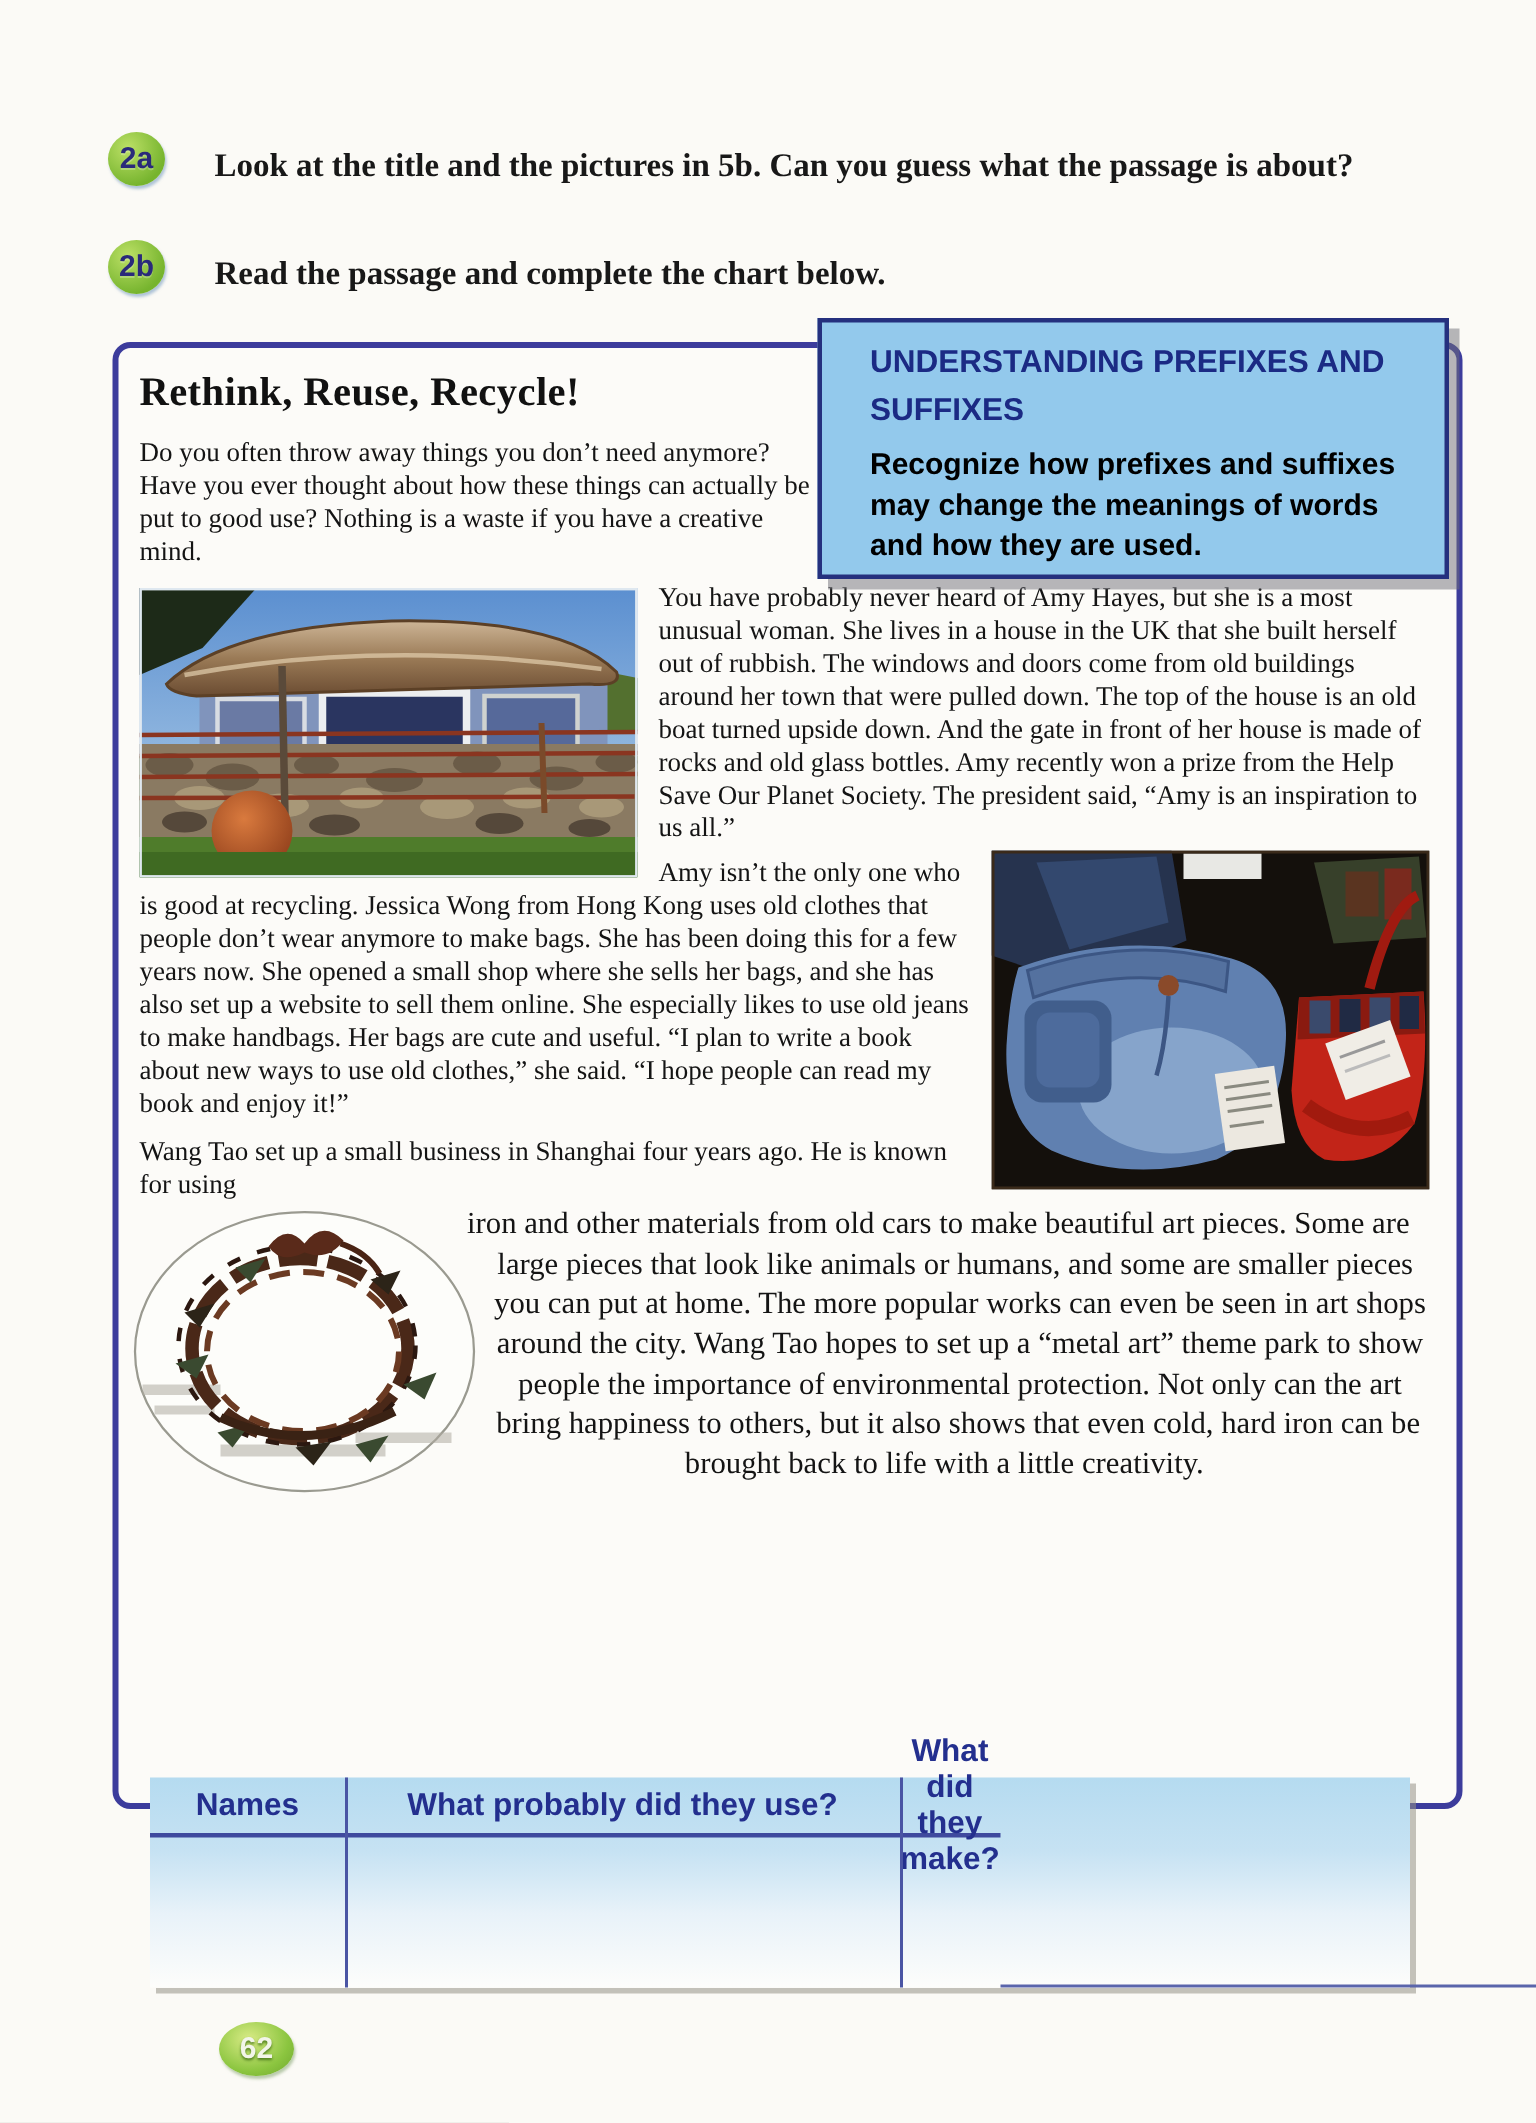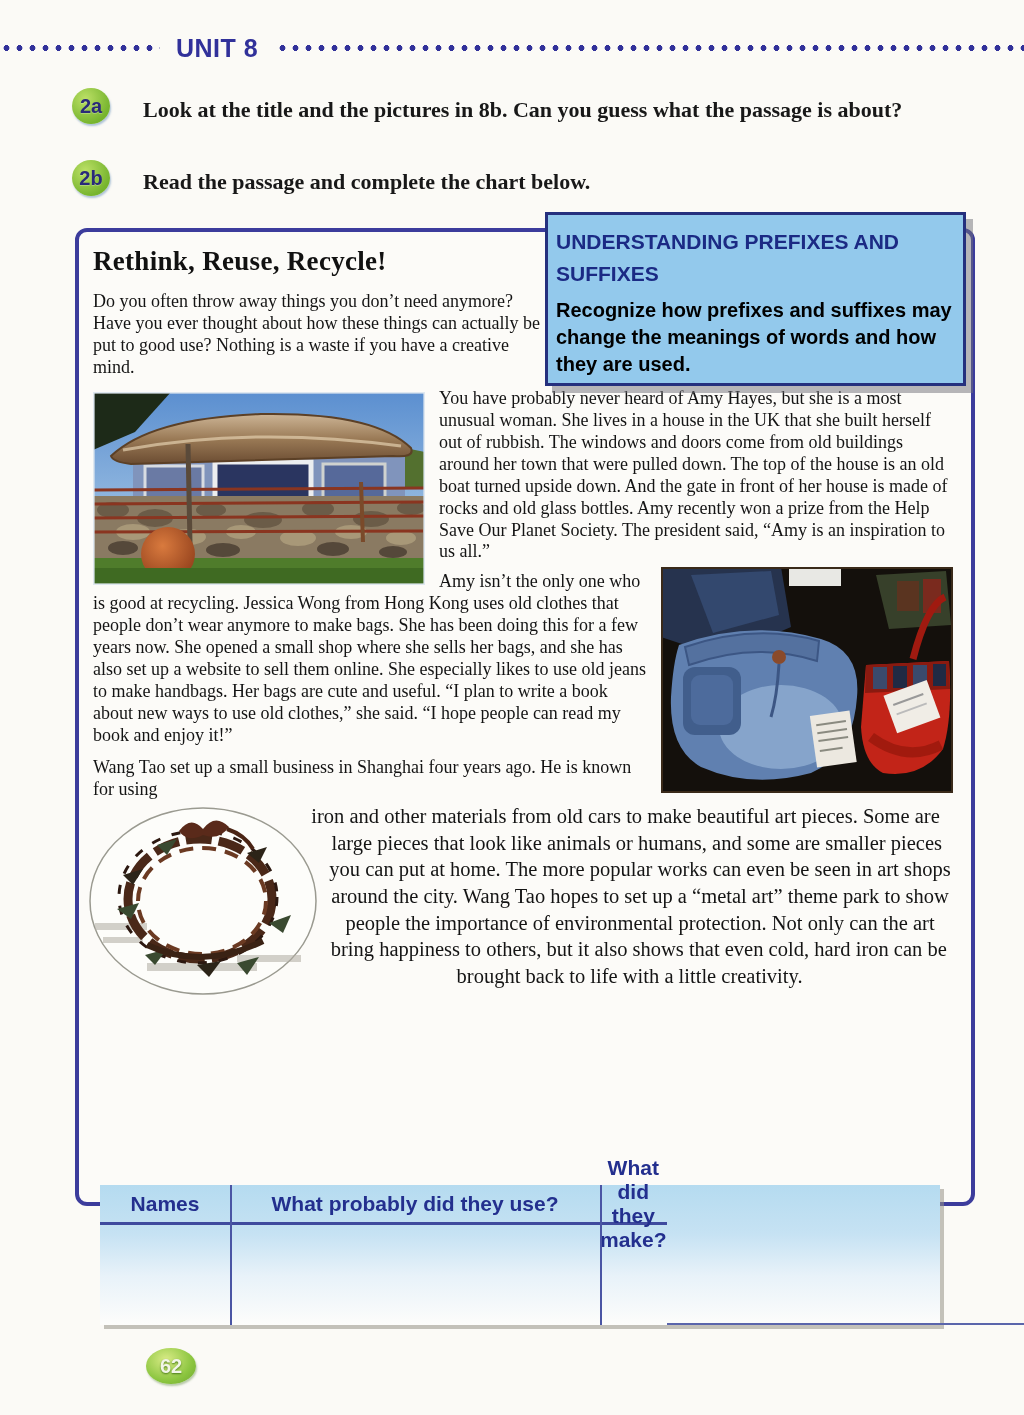--- a/index.html
+++ b/index.html
@@ -22,21 +22,21 @@
   .task { position:absolute; left:72px; display:flex; gap:33px;align-items:flex-end; }
   .task-2a { top:88px; } .task-2b { top:160px; }
   .badge { flex:0 0 38px; width:38px; height:36px; border-radius:50%;
     background:radial-gradient(circle at 35% 30%, #bce066, #76b42e 72%);
     color:#2a2a7a; font-family:"Liberation Sans",sans-serif; font-weight:bold; font-size:20px;
     display:flex; align-items:center; justify-content:center;
     box-shadow:1px 2px 2px rgba(110,150,190,0.55); text-shadow:0 1px 0 rgba(255,255,255,0.25); }
   .task-text { font-weight:bold; font-size:22px; line-height:1.33; color:#181818; width:830px; }
   
   .strategy-box { position:absolute; left:545px; top:212px; width:421px; height:174px;
-    background:#93c9ec; border:3px solid #25307e; padding:11px 8px 10px; z-index:3;
+    background:#93c9ec; border:3px solid #25307e; padding:11px 32px 10px; z-index:3;
     box-shadow:7px 7px 0 rgba(112,112,120,0.5); }
   .strategy-title { font-family:"Liberation Sans",sans-serif; font-weight:bold;
     font-size:21px; line-height:1.5; color:#1b2a84; }
   .strategy-body { font-family:"Liberation Sans",sans-serif; font-weight:bold;
     font-size:20px; line-height:1.35; color:#000000; margin-top:8px; }
   
   .main-box { position:absolute; left:75px; top:228px; width:900px; height:978px;
     border:4px solid #3c3c9c; border-radius:12px; background:#fcfbf8;
     padding:6px 18px 0 14px; z-index:1; }
   .intro-col { width:447px; }
@@ -71,29 +71,24 @@
     background:radial-gradient(ellipse at 40% 32%, #d9eb86, #8bc53f 62%, #6da52e);
     display:flex; align-items:center; justify-content:center;
     font-family:Liberation Sans, sans-serif; font-weight:bold; font-size:20px;
     color:#f2f5e8; text-shadow:0 1px 2px #4a7a1a; box-shadow:1px 2px 2px rgba(140,170,120,0.6); }
 </style>
 </head>
 <body>
 
 <div class="page">
 
-  <div class="unit-rule">
-    <div class="dots dots-left"></div>
-    <div class="unit-label">UNIT 8</div>
-    <div class="dots dots-right"></div>
-  </div>
 
   <div class="task task-2a">
     <div class="badge">2a</div>
-    <div class="task-text">Look at the title and the pictures in 8b. Can you guess what the passage is about?</div>
+    <div class="task-text">Look at the title and the pictures in 5b. Can you guess what the passage is about?</div>
   </div>
 
   <div class="task task-2b">
     <div class="badge">2b</div>
     <div class="task-text">Read the passage and complete the chart below.</div>
   </div>
 
   <div class="strategy-box">
     <div class="strategy-title">UNDERSTANDING PREFIXES AND SUFFIXES</div>
     <div class="strategy-body">Recognize how prefixes and suffixes may change the meanings of words and how they are used.</div>

